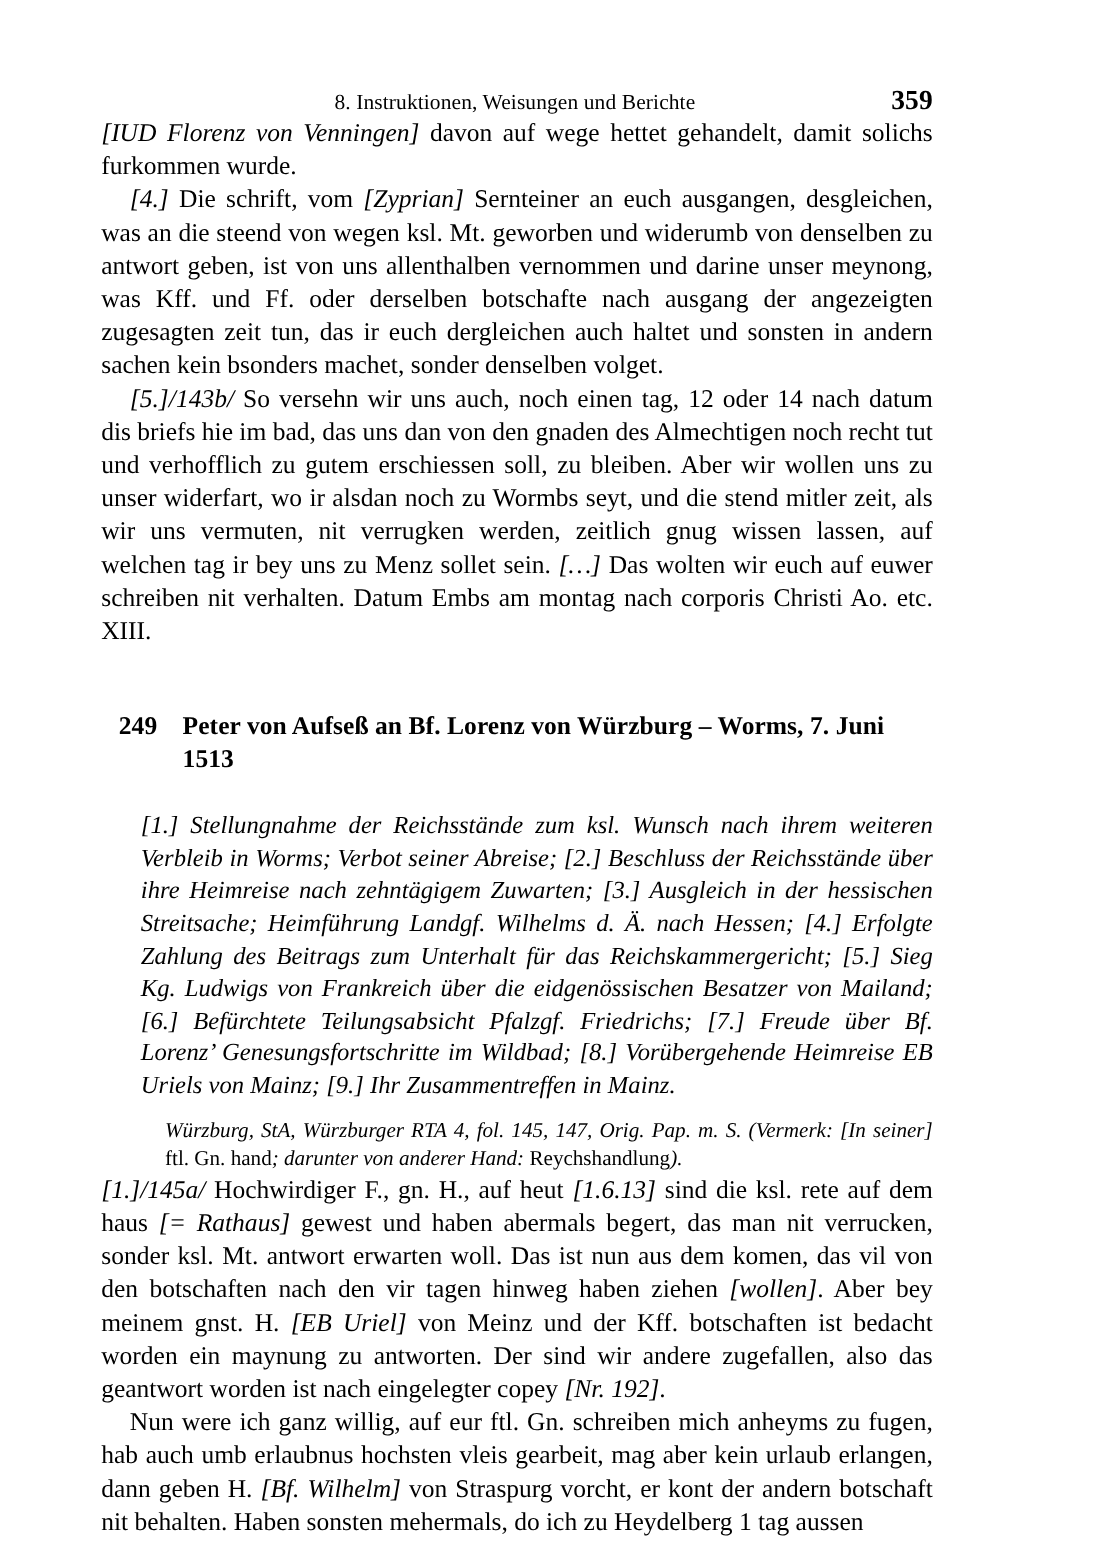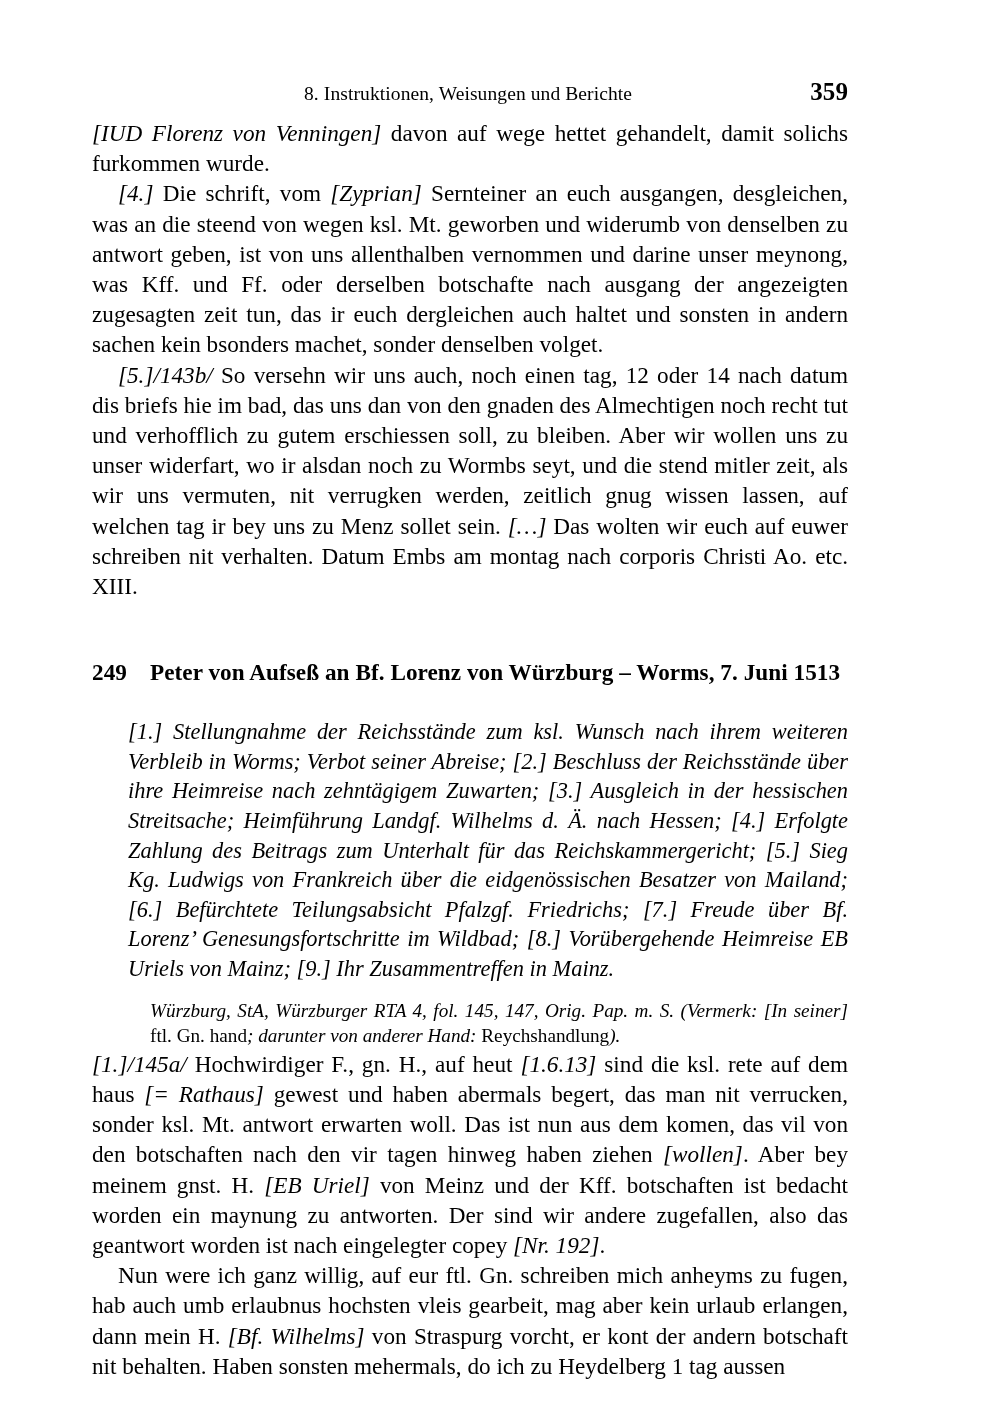--- a/index.html
+++ b/index.html
@@ -42,41 +42,41 @@
   .running-head-folio {
     font-size: 25px;
     white-space: nowrap;
     font-weight: bold;
   }
 
   
   .textblock {
     position: absolute;
     left: 92px;
-    top: 118px;
+    top: 106px;
     width: 756px;
     font-family: Liberation Serif, serif;
   }
 
   p.body {
     margin: 0;
     font-size: 23.2px;
     line-height: 30.2px;
     text-align: justify;
     text-justify: inter-word;
     hyphens: manual;
   }
   p.body.indent { text-indent: 26px; }
 
   i, .it { font-style: italic; }
   .rm { font-style: normal; }
 
   
   .section-heading {
-    margin: 0;
+    margin: 16px;
     padding: 0;
     display: flex;
     font-weight: bold;
     font-size: 23.2px;
     line-height: 30px;
     letter-spacing: 0.05px;
   }
   .section-number {
     width: 58px;
     flex: 0 0 58px;
@@ -143,17 +143,17 @@
 
     <p class="source-line sp-before-sm">
       <span class="it">Würzburg, StA, Würzburger RTA 4, fol. 145, 147, Orig. Pap. m. S. (Vermerk: [In seiner]</span><span class="rm"> ftl. Gn. hand</span><span class="it">; darunter von anderer Hand: </span><span class="rm">Reychshandlung</span><span class="it">).</span>
     </p>
 
     <p class="body sp-before-para">
       <i>[1.]</i><i>/145a/</i><span> Hochwirdiger F., gn. H., auf heut </span><i>[1.6.13]</i><span> sind die ksl. rete auf dem haus </span><i>[= Rathaus]</i><span> gewest und haben abermals begert, das man nit verrucken, sonder ksl. Mt. antwort erwarten woll. Das ist nun aus dem komen, das vil von den botschaften nach den vir tagen hinweg haben ziehen </span><i>[wollen]</i><span>. Aber bey meinem gnst. H. </span><i>[EB Uriel]</i><span> von Meinz und der Kff. botschaften ist bedacht worden ein maynung zu antworten. Der sind wir andere zugefallen, also das geantwort worden ist nach eingelegter copey </span><i>[Nr. 192]</i><span>.</span>
     </p>
 
     <p class="body indent">
-      <span>Nun were ich ganz willig, auf eur ftl. Gn. schreiben mich anheyms zu fugen, hab auch umb erlaubnus hochsten vleis gearbeit, mag aber kein urlaub erlangen, dann mein H. </span><i>[Bf. Wilhelms]</i><span> von Straspurg vorcht, er kont der andern botschaft nit behalten. Haben sonsten mehermals, do ich zu Heydelberg 1 tag aussen</span>
+      <span>Nun were ich ganz willig, auf eur ftl. Gn. schreiben mich anheyms zu fugen, hab auch umb erlaubnus hochsten vleis gearbeit, mag aber kein urlaub erlangen, dann geben H. </span><i>[Bf. Wilhelm]</i><span> von Straspurg vorcht, er kont der andern botschaft nit behalten. Haben sonsten mehermals, do ich zu Heydelberg 1 tag aussen</span>
     </p>
 
   </div>
 </div>
 
 </body></html>

